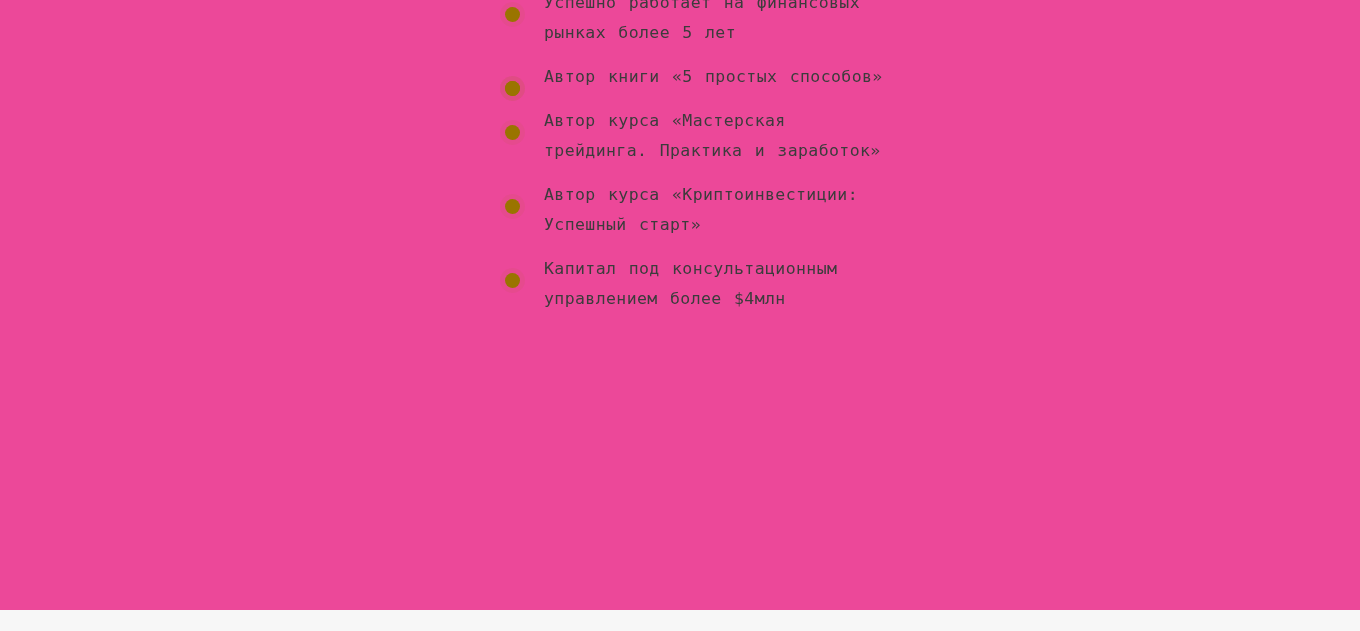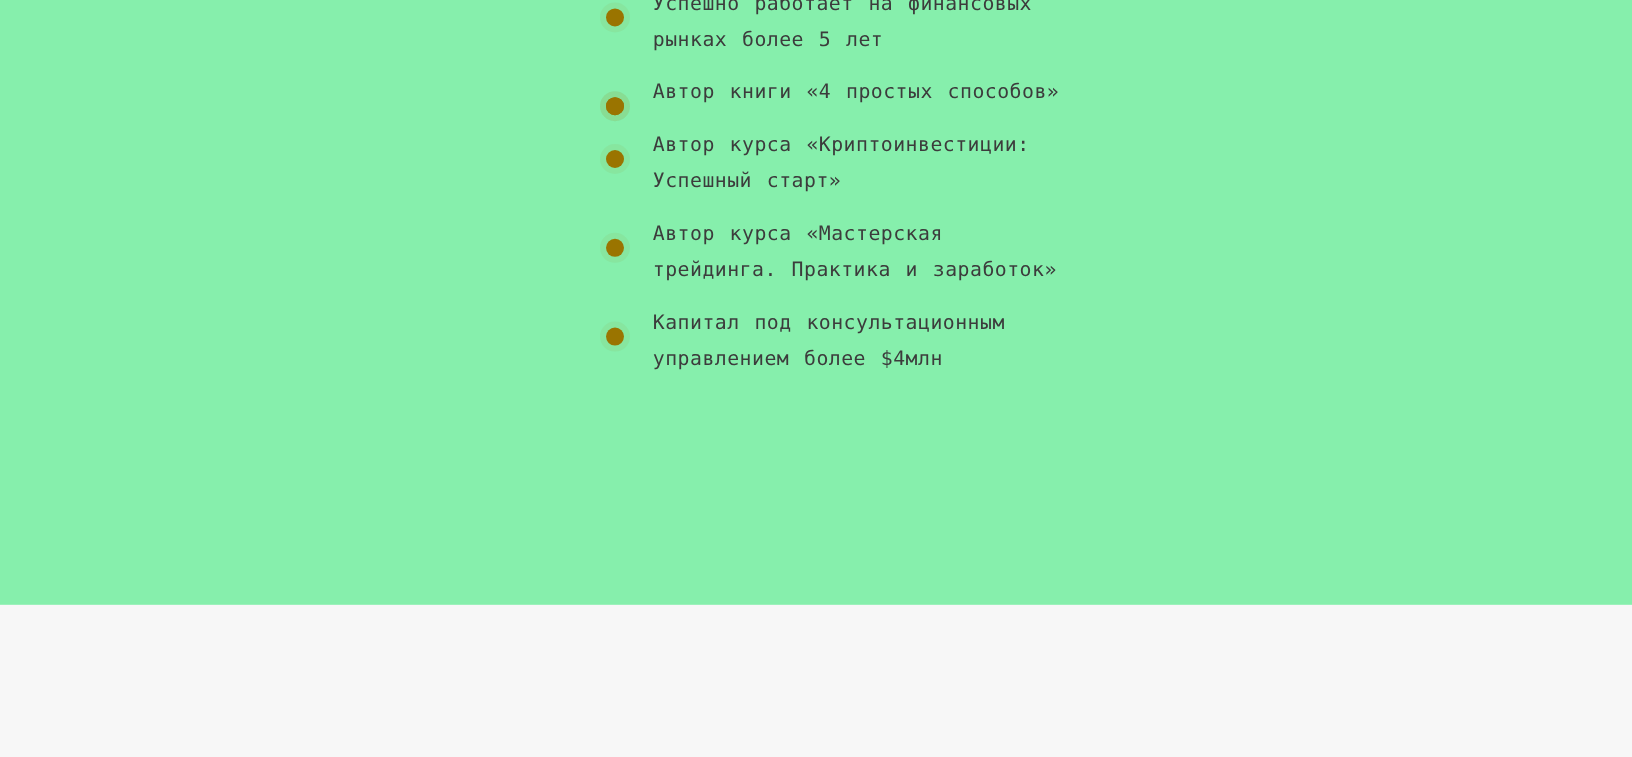--- a/index.html
+++ b/index.html
@@ -9,22 +9,22 @@
     width: 1360px;
     height: 631px;
     overflow: hidden;
   }
   body {
     font-family: "DejaVu Sans Mono", monospace;
   }
   .page {
     position: relative;
     width: 1360px;
-    height: 504px;
-    background: #86efac;
+    height: 610px;
+    background: #ec4899;
   }
   .bullet-list {
     position: absolute;
     left: 489px;
     top: -12px;
     width: 400px;
     margin: 0;
     padding: 0;
     list-style: none;
   }
@@ -63,28 +63,28 @@
   <ul class="bullet-list">
     <li class="bullet-item">
       <span class="bullet-dot"></span>
       <span class="bullet-text">Успешно работает на финансовых рынках более 5 лет</span>
     </li>
     <li class="bullet-item">
       <span class="bullet-dot"></span>
     </li>
     <li class="bullet-item">
       <span class="bullet-dot"></span>
-      <span class="bullet-text">Автор книги «4 простых способов»</span>
+      <span class="bullet-text">Автор книги «5 простых способов»</span>
+    </li>
+    <li class="bullet-item">
+      <span class="bullet-dot"></span>
+      <span class="bullet-text">Автор курса «Мастерская трейдинга. Практика и заработок»</span>
     </li>
     <li class="bullet-item">
       <span class="bullet-dot"></span>
       <span class="bullet-text">Автор курса «Криптоинвестиции: Успешный старт»</span>
-    </li>
-    <li class="bullet-item">
-      <span class="bullet-dot"></span>
-      <span class="bullet-text">Автор курса «Мастерская трейдинга. Практика и заработок»</span>
     </li>
     <li class="bullet-item">
       <span class="bullet-dot"></span>
       <span class="bullet-text">Капитал под консультационным управлением более $4млн</span>
     </li>
   </ul>
 </div>
 
 </body></html>

